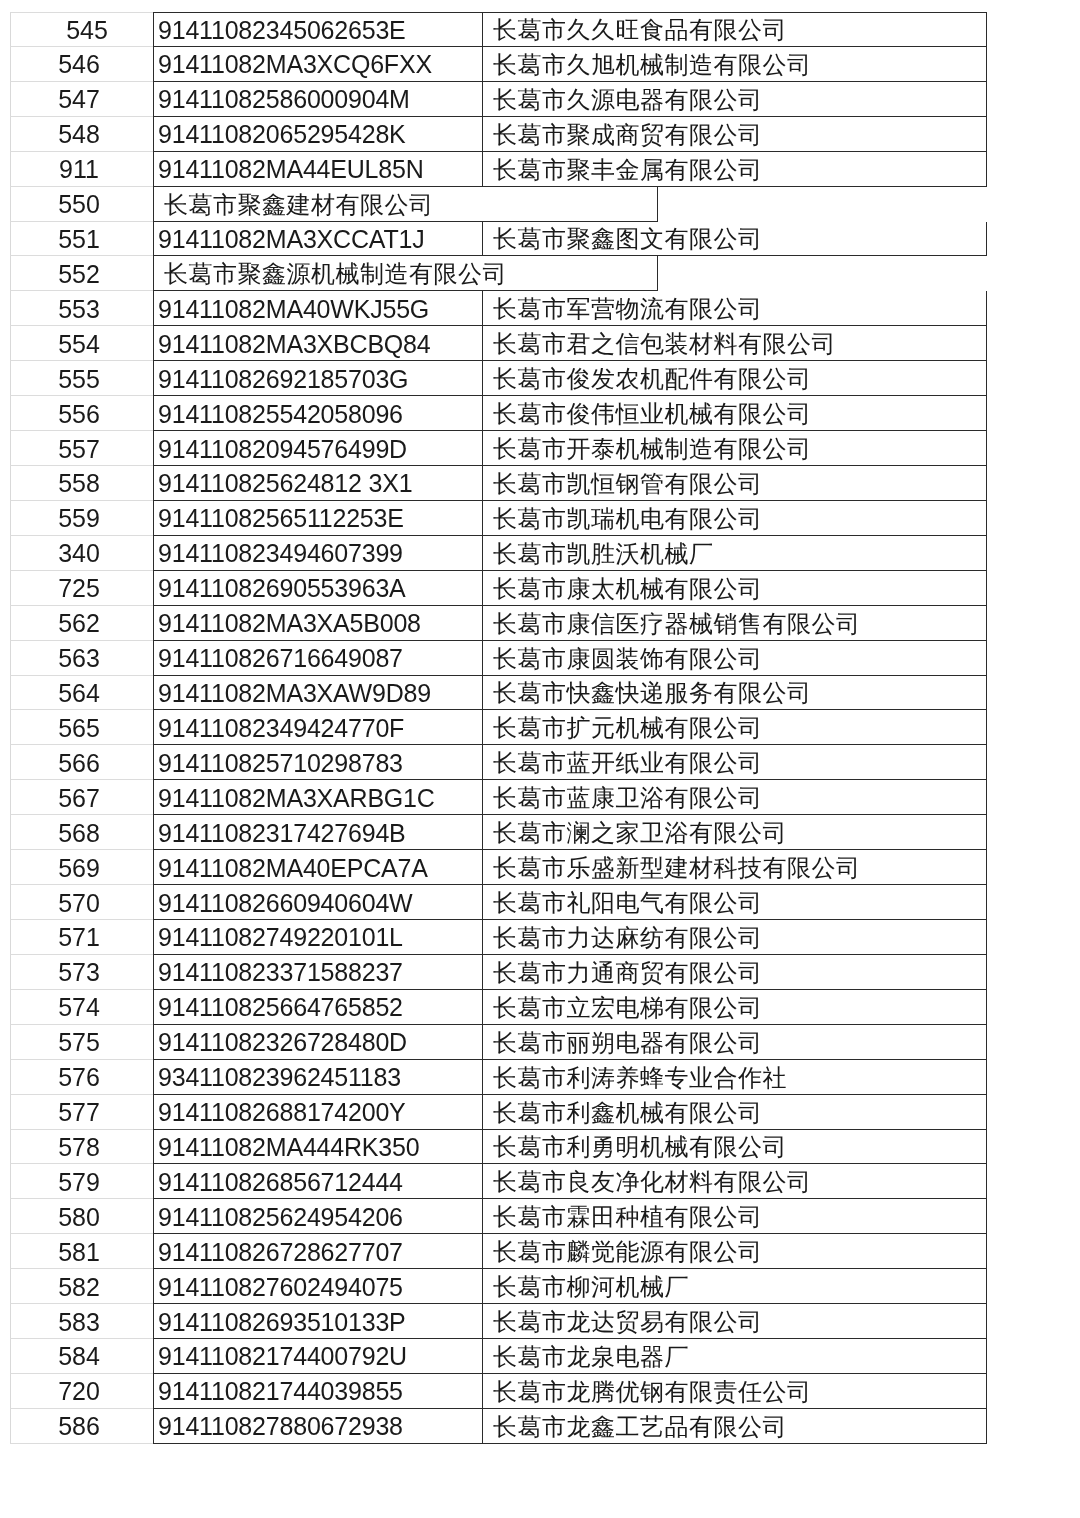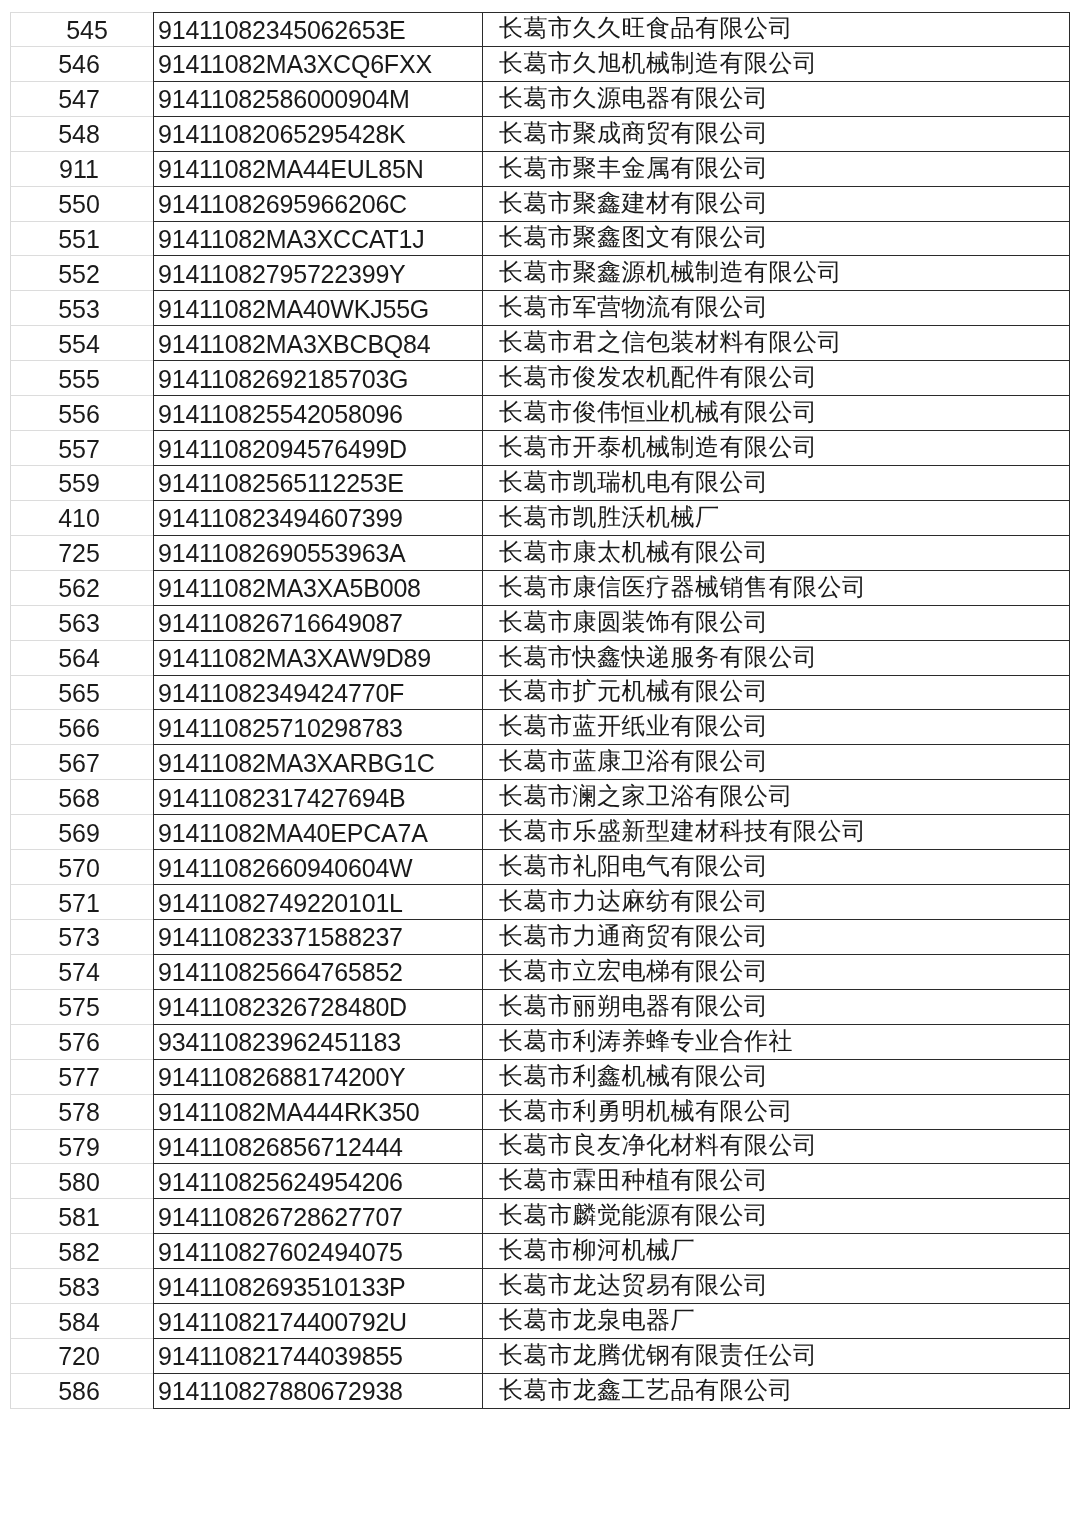--- a/index.html
+++ b/index.html
@@ -48,26 +48,26 @@
       padding-left: 16px;
     }
     .c-code {
       width: 329px;
       padding-left: 4px;
       border-left: 1.5px solid #2b2b2b;
       border-bottom: 1.5px solid #2b2b2b;
       letter-spacing: -0.2px;
     }
     .c-name {
-      width: 588px;
-      padding-left: 16px;
+      width: 505px;
+      padding-left: 10px;
       border-left: 1.5px solid #2b2b2b;
       border-right: 1.5px solid #2b2b2b;
       border-bottom: 1.5px solid #2b2b2b;
-      font-family: Liberation Mono, monospace;
+      font-family: Liberation Sans, sans-serif;
       font-size: 24px;
       letter-spacing: 0.5px;
     }
     .row:first-child .c-code,
     .row:first-child .c-name {
       border-top: 1.5px solid #2b2b2b;
       text-align: center;
     }
   </style>
 </head>
@@ -99,33 +99,31 @@
   </div>
 
   <div class="row">
     <div class="cell c-no">911</div>
     <div class="cell c-code">91411082MA44EUL85N</div>
     <div class="cell c-name">长葛市聚丰金属有限公司</div>
   </div>
 
   <div class="row">
     <div class="cell c-no">550</div>
-    <div class="cell c-code">91411082695966206C</div>
     <div class="cell c-name">长葛市聚鑫建材有限公司</div>
   </div>
 
   <div class="row">
     <div class="cell c-no">551</div>
     <div class="cell c-code">91411082MA3XCCAT1J</div>
     <div class="cell c-name">长葛市聚鑫图文有限公司</div>
   </div>
 
   <div class="row">
     <div class="cell c-no">552</div>
-    <div class="cell c-code">91411082795722399Y</div>
     <div class="cell c-name">长葛市聚鑫源机械制造有限公司</div>
   </div>
 
   <div class="row">
     <div class="cell c-no">553</div>
     <div class="cell c-code">91411082MA40WKJ55G</div>
     <div class="cell c-name">长葛市军营物流有限公司</div>
   </div>
 
   <div class="row">
@@ -145,29 +143,34 @@
     <div class="cell c-code">914110825542058096</div>
     <div class="cell c-name">长葛市俊伟恒业机械有限公司</div>
   </div>
 
   <div class="row">
     <div class="cell c-no">557</div>
     <div class="cell c-code">91411082094576499D</div>
     <div class="cell c-name">长葛市开泰机械制造有限公司</div>
   </div>
 
+  <div class="row">
+    <div class="cell c-no">558</div>
+    <div class="cell c-code">914110825624812 3X1</div>
+    <div class="cell c-name">长葛市凯恒钢管有限公司</div>
+  </div>
 
   <div class="row">
     <div class="cell c-no">559</div>
     <div class="cell c-code">91411082565112253E</div>
     <div class="cell c-name">长葛市凯瑞机电有限公司</div>
   </div>
 
   <div class="row">
-    <div class="cell c-no">410</div>
+    <div class="cell c-no">340</div>
     <div class="cell c-code">914110823494607399</div>
     <div class="cell c-name">长葛市凯胜沃机械厂</div>
   </div>
 
   <div class="row">
     <div class="cell c-no">725</div>
     <div class="cell c-code">91411082690553963A</div>
     <div class="cell c-name">长葛市康太机械有限公司</div>
   </div>
 

